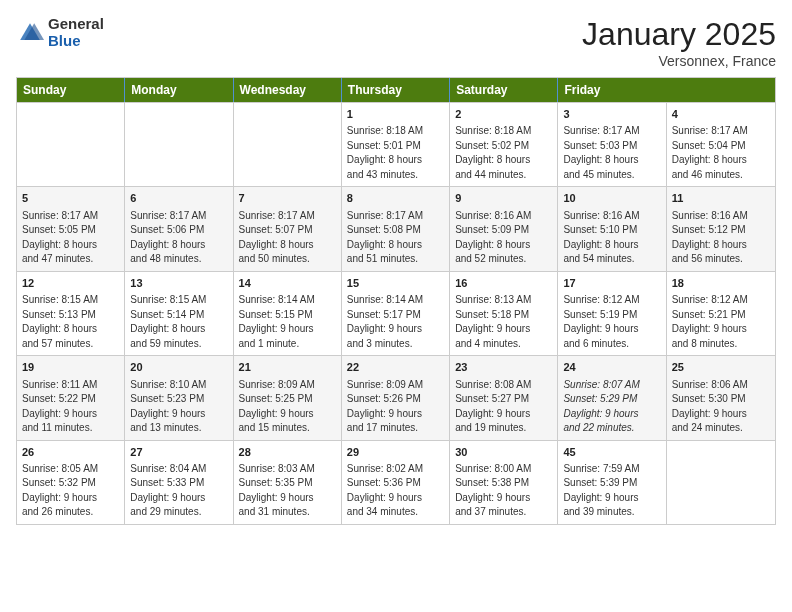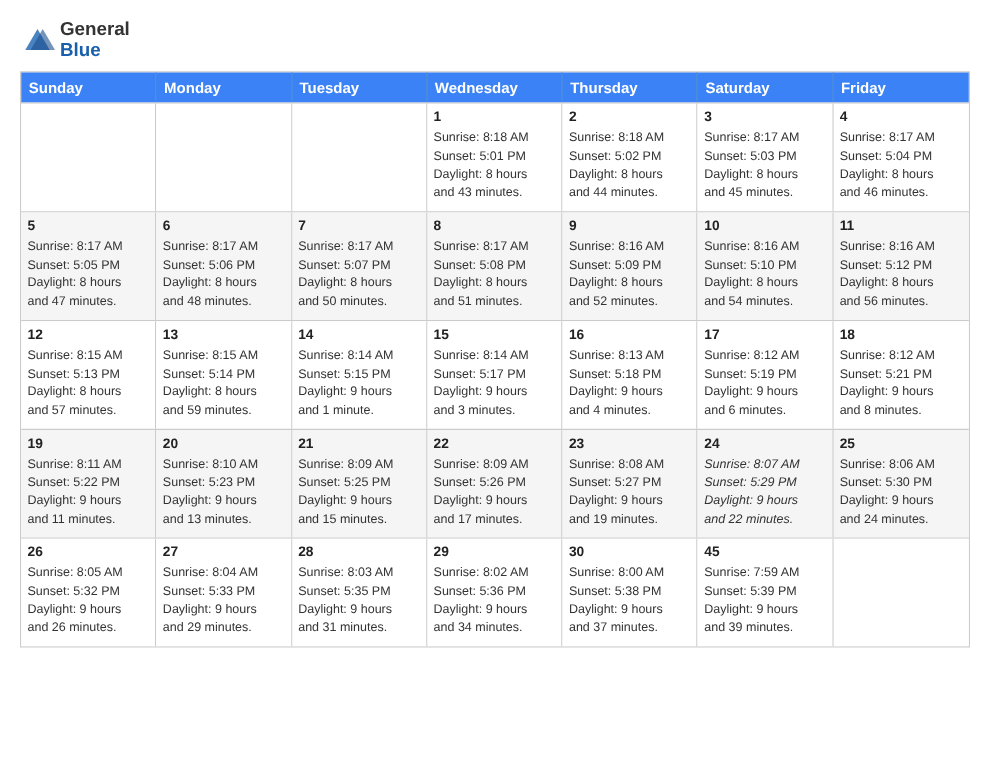--- a/index.html
+++ b/index.html
@@ -47,21 +47,21 @@
     }
     .calendar {
       flex: 1;
       display: flex;
       flex-direction: column;
       border: 1px solid #ccc;
     }
     .cal-header {
       display: grid;
       grid-template-columns: repeat(7, 1fr);
-      background: #3b82f6;
+      background: #4d7c0f;
     }
     .cal-header-cell {
       color: #fff;
       font-size: 12px;
       font-weight: bold;
       padding: 5px 6px;
       text-align: left;
       border-right: 1px solid #5090d0;
     }
     .cal-header-cell:last-child { border-right: none; }
@@ -107,27 +107,30 @@
     <div class="logo">
       <svg class="logo-icon" viewBox="0 0 40 40" xmlns="http://www.w3.org/2000/svg">
         <polygon points="20,6 34,30 6,30" fill="#2a6db5" opacity="0.85"></polygon>
         <polygon points="26,6 40,30 12,30" fill="#1a4f90" opacity="0.6"></polygon>
       </svg>
       <div>
         <div style="font-size:15px;font-weight:bold;color:#333;line-height:1.1;">General</div>
         <div style="font-size:15px;font-weight:bold;color:#1a5fac;line-height:1.1;">Blue</div>
       </div>
     </div>
+    <div class="title-block">
+      <div class="month-title">January 2025</div>
+      <div class="location">Versonnex, France</div>
+    </div>
   </div>
 
   <div class="calendar">
     <div class="cal-header">
     <div class="cal-header-cell">Sunday</div>
         <div class="cal-header-cell">Monday</div>
-        <div class="cal-header-cell">Tuesday</div>
         <div class="cal-header-cell">Wednesday</div>
         <div class="cal-header-cell">Thursday</div>
         <div class="cal-header-cell">Saturday</div>
         <div class="cal-header-cell">Friday</div>
       </div>
     <div class="cal-body">
     <div class="cal-week">
           <div class="cal-cell"></div>
           <div class="cal-cell"></div>
           <div class="cal-cell"></div>

